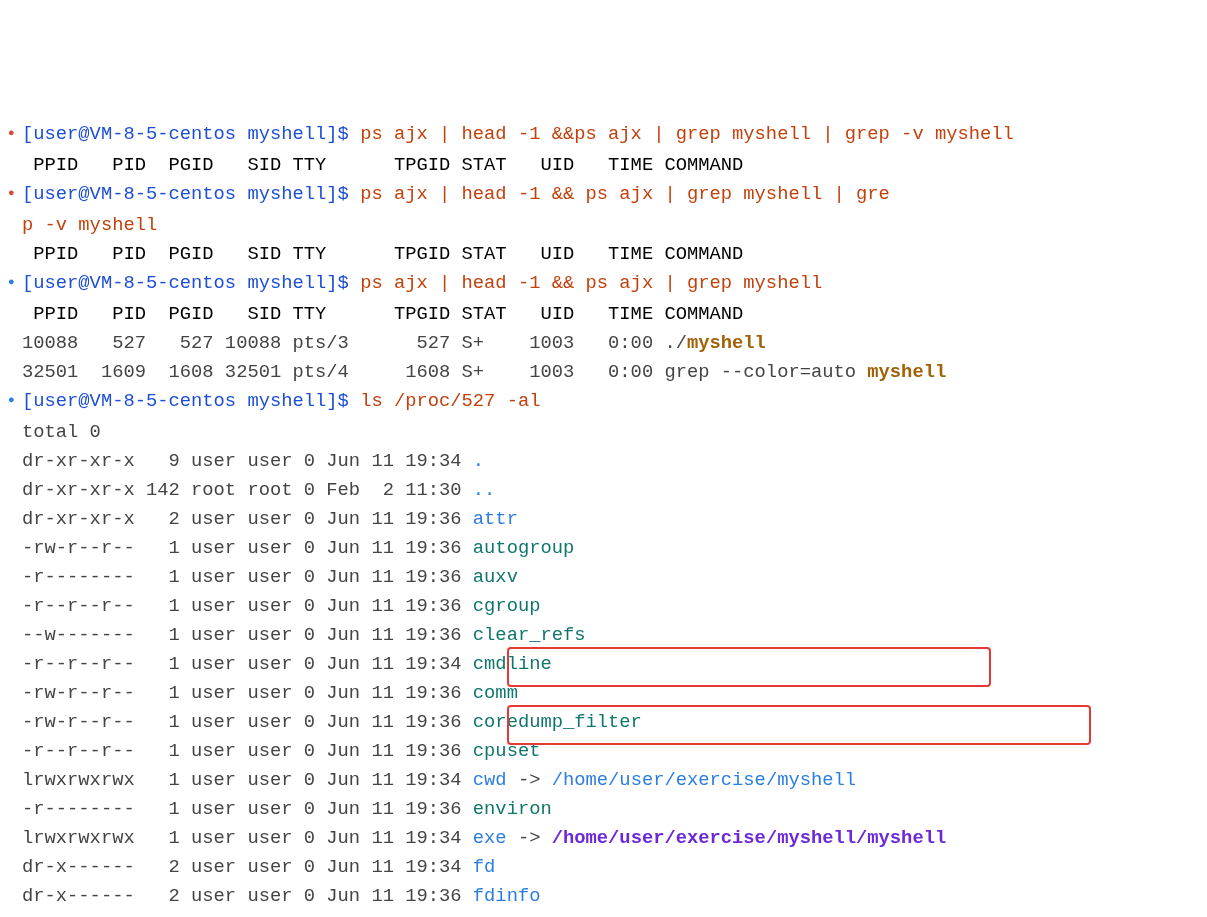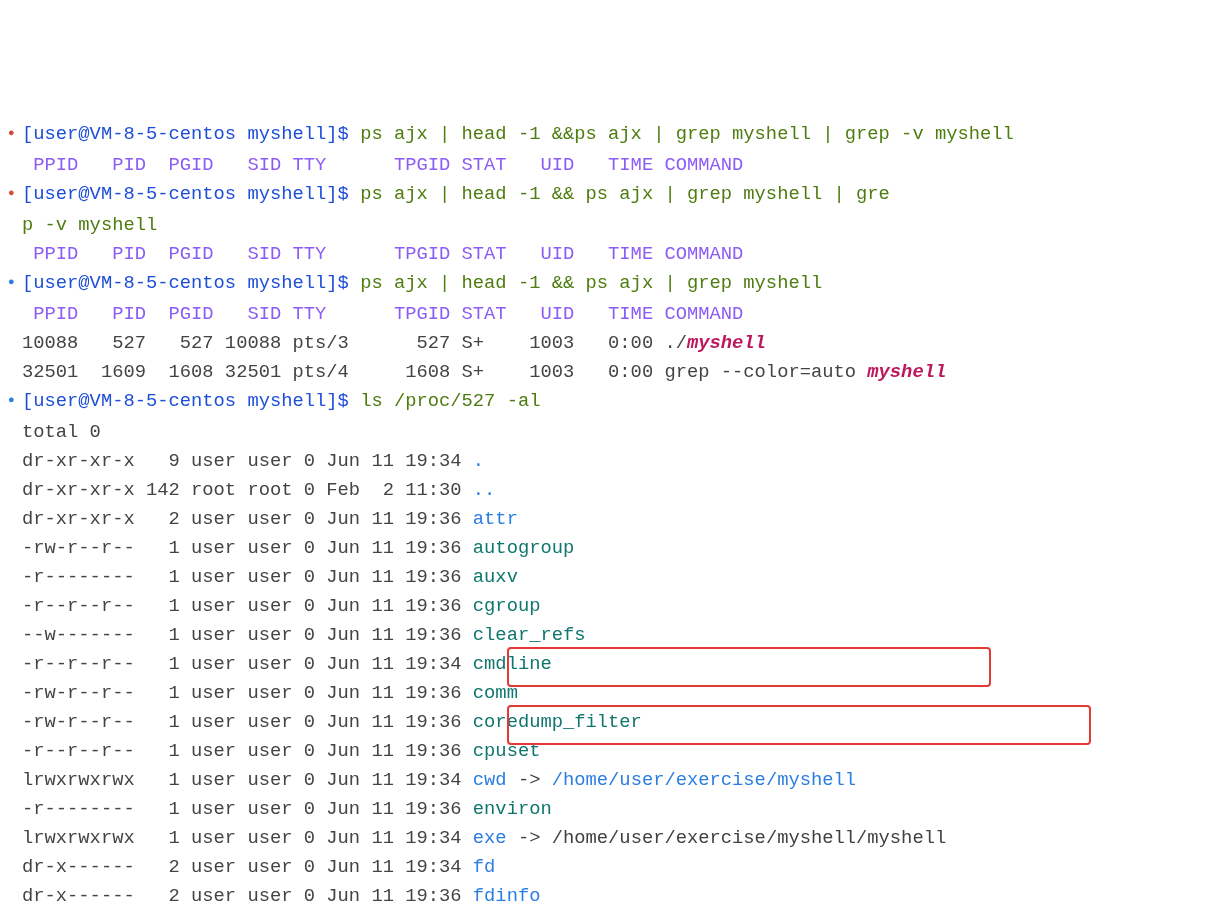--- a/index.html
+++ b/index.html
@@ -11,25 +11,25 @@
     line-height: 29px;
     color: #444;
     white-space: pre;
     position: relative;
   }
   .line { position: relative; }
   .bullet { display:inline-block; width:14px; text-align:left; }
   .b-red { color:#d34b3a; font-size:11px; position:relative; top:-3px;}
   .b-blue{ color:#2a7de1; font-size:11px; position:relative; top:-3px;}
   .prompt{ color:#1d4ed8; }
-  .cmd   { color:#4d7c0f; }
-  .hdr   { color:#8b5cf6; }
+  .cmd   { color:#c2410c; }
+  .hdr   { color:#000000; }
   .blu   { color:#2a7de1; }
-  .grn   { color:#404040; }
-  .red   { color:#be185d; font-weight:bold;font-style:italic;}
+  .grn   { color:#6d28d9;font-weight:bold; }
+  .red   { color:#a16207; font-weight:bold;}
   .plain { color:#0f766e; }
   .box   { position:absolute; border:2.5px solid #e53935; border-radius:4px; background:transparent; pointer-events:none;}
 </style>
 </head>
 <body>
 
 
 
 <div id="term"><div class="line"><span class="bullet b-red">●</span><span class="prompt">[user@VM-8-5-centos myshell]$ </span><span class="cmd">ps ajx | head -1 &amp;&amp;ps ajx | grep myshell | grep -v myshell</span></div><div class="line"><span class="bullet"> </span><span class="hdr"> PPID   PID  PGID   SID TTY      TPGID STAT   UID   TIME COMMAND</span></div><div class="line"><span class="bullet b-red">●</span><span class="prompt">[user@VM-8-5-centos myshell]$ </span><span class="cmd">ps ajx | head -1 &amp;&amp; ps ajx | grep myshell | gre</span></div><div class="line"><span class="bullet"> </span><span class="cmd">p -v myshell</span></div><div class="line"><span class="bullet"> </span><span class="hdr"> PPID   PID  PGID   SID TTY      TPGID STAT   UID   TIME COMMAND</span></div><div class="line"><span class="bullet b-blue">●</span><span class="prompt">[user@VM-8-5-centos myshell]$ </span><span class="cmd">ps ajx | head -1 &amp;&amp; ps ajx | grep myshell</span></div><div class="line"><span class="bullet"> </span><span class="hdr"> PPID   PID  PGID   SID TTY      TPGID STAT   UID   TIME COMMAND</span></div><div class="line"><span class="bullet"> </span><span>10088   527   527 10088 pts/3      527 S+    1003   0:00 ./</span><span class="red">myshell</span></div><div class="line"><span class="bullet"> </span><span>32501  1609  1608 32501 pts/4     1608 S+    1003   0:00 grep --color=auto </span><span class="red">myshell</span></div><div class="line"><span class="bullet b-blue">●</span><span class="prompt">[user@VM-8-5-centos myshell]$ </span><span class="cmd">ls /proc/527 -al</span></div><div class="line"><span class="bullet"> </span><span>total 0</span></div><div class="line"><span class="bullet"> </span><span>dr-xr-xr-x   9 user user 0 Jun 11 19:34 </span><span class="blu">.</span></div><div class="line"><span class="bullet"> </span><span>dr-xr-xr-x 142 root root 0 Feb  2 11:30 </span><span class="blu">..</span></div><div class="line"><span class="bullet"> </span><span>dr-xr-xr-x   2 user user 0 Jun 11 19:36 </span><span class="blu">attr</span></div><div class="line"><span class="bullet"> </span><span>-rw-r--r--   1 user user 0 Jun 11 19:36 </span><span class="plain">autogroup</span></div><div class="line"><span class="bullet"> </span><span>-r--------   1 user user 0 Jun 11 19:36 </span><span class="plain">auxv</span></div><div class="line"><span class="bullet"> </span><span>-r--r--r--   1 user user 0 Jun 11 19:36 </span><span class="plain">cgroup</span></div><div class="line"><span class="bullet"> </span><span>--w-------   1 user user 0 Jun 11 19:36 </span><span class="plain">clear_refs</span></div><div class="line"><span class="bullet"> </span><span>-r--r--r--   1 user user 0 Jun 11 19:34 </span><span class="plain">cmdline</span></div><div class="line"><span class="bullet"> </span><span>-rw-r--r--   1 user user 0 Jun 11 19:36 </span><span class="plain">comm</span></div><div class="line"><span class="bullet"> </span><span>-rw-r--r--   1 user user 0 Jun 11 19:36 </span><span class="plain">coredump_filter</span></div><div class="line"><span class="bullet"> </span><span>-r--r--r--   1 user user 0 Jun 11 19:36 </span><span class="plain">cpuset</span></div><div class="line"><span class="bullet"> </span><span>lrwxrwxrwx   1 user user 0 Jun 11 19:34 </span><span class="blu">cwd</span><span> -&gt; </span><span class="blu">/home/user/exercise/myshell</span></div><div class="line"><span class="bullet"> </span><span>-r--------   1 user user 0 Jun 11 19:36 </span><span class="plain">environ</span></div><div class="line"><span class="bullet"> </span><span>lrwxrwxrwx   1 user user 0 Jun 11 19:34 </span><span class="blu">exe</span><span> -&gt; </span><span class="grn">/home/user/exercise/myshell/myshell</span></div><div class="line"><span class="bullet"> </span><span>dr-x------   2 user user 0 Jun 11 19:34 </span><span class="blu">fd</span></div><div class="line"><span class="bullet"> </span><span>dr-x------   2 user user 0 Jun 11 19:36 </span><span class="blu">fdinfo</span></div><div class="line"><span class="bullet"> </span><span>-rw-r--r--   1 user user 0 Jun 11 19:36 </span><span class="plain">gid_map</span></div></div>
 

